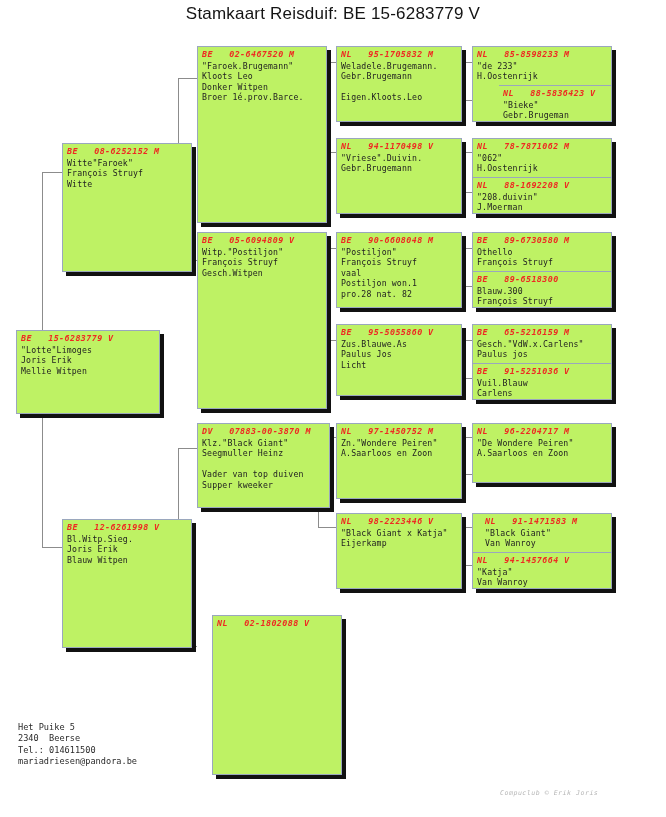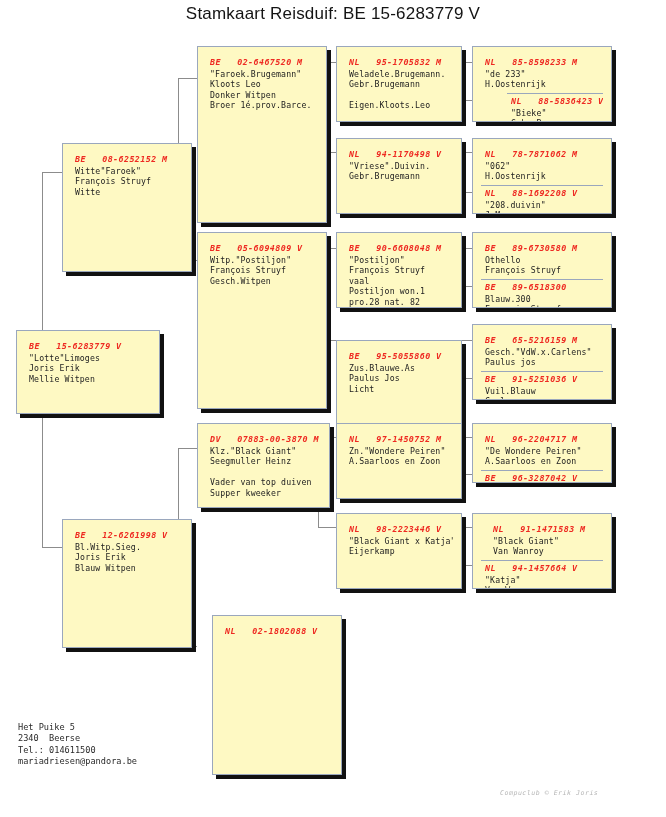--- a/index.html
+++ b/index.html
@@ -27,25 +27,25 @@
     font-size: 17px;
     font-weight: 500;
     color: #141414;
     letter-spacing: 0.2px;
   }
 
   
   .pcard {
     position: absolute;
     box-sizing: border-box;
-    background: #fef9c3;
+    background: #bef264;
     border: 1px solid #9aa7bd;
     box-shadow: 4px 4px 0 0 #111111;
     overflow: hidden;
-    padding: 8px;
+    padding: 0;
   }
 
   
   .sub {
     box-sizing: border-box;
     padding: 2px 3px 3px 4px;
     overflow: hidden;
   }
   .sub + .sub { border-top: 1px solid #9aa7bd; }
 
@@ -238,21 +238,21 @@
   <div class="sub">
     <span class="ring">BE   90-6608048 M</span>
     <span class="lines">"Postiljon"
 François Struyf
 vaal
 Postiljon won.1
 pro.28 nat. 82</span>
   </div>
 </div>
 
-<div class="pcard" style="left:336px; top:324px; width:126px; height:84px;margin-top:16px;">
+<div class="pcard" style="left:336px; top:324px; width:126px; height:72px;">
   <div class="sub">
     <span class="ring">BE   95-5055860 V</span>
     <span class="lines">Zus.Blauwe.As
 Paulus Jos
 Licht</span>
   </div>
 </div>
 
 <div class="pcard" style="left:336px; top:423px; width:126px; height:76px;">
   <div class="sub">
@@ -320,25 +320,20 @@
     <span class="lines">Vuil.Blauw
 Carlens</span>
   </div>
 </div>
 
 <div class="pcard" style="left:472px; top:423px; width:140px; height:60px;">
   <div class="sub" style="height:38px;">
     <span class="ring">NL   96-2204717 M</span>
     <span class="lines">"De Wondere Peiren"
 A.Saarloos en Zoon</span>
-  </div>
-  <div class="sub" style="height:38px;">
-    <span class="ring">BE   96-3287042 V</span>
-    <span class="lines">"Blauw Witje"
-Peiren Noél</span>
   </div>
 </div>
 
 <div class="pcard" style="left:472px; top:513px; width:140px; height:76px;">
   <div class="sub" style="height:38px;margin-left:8px;">
     <span class="ring">NL   91-1471583 M</span>
     <span class="lines">"Black Giant"
 Van Wanroy</span>
   </div>
   <div class="sub" style="height:38px;">

